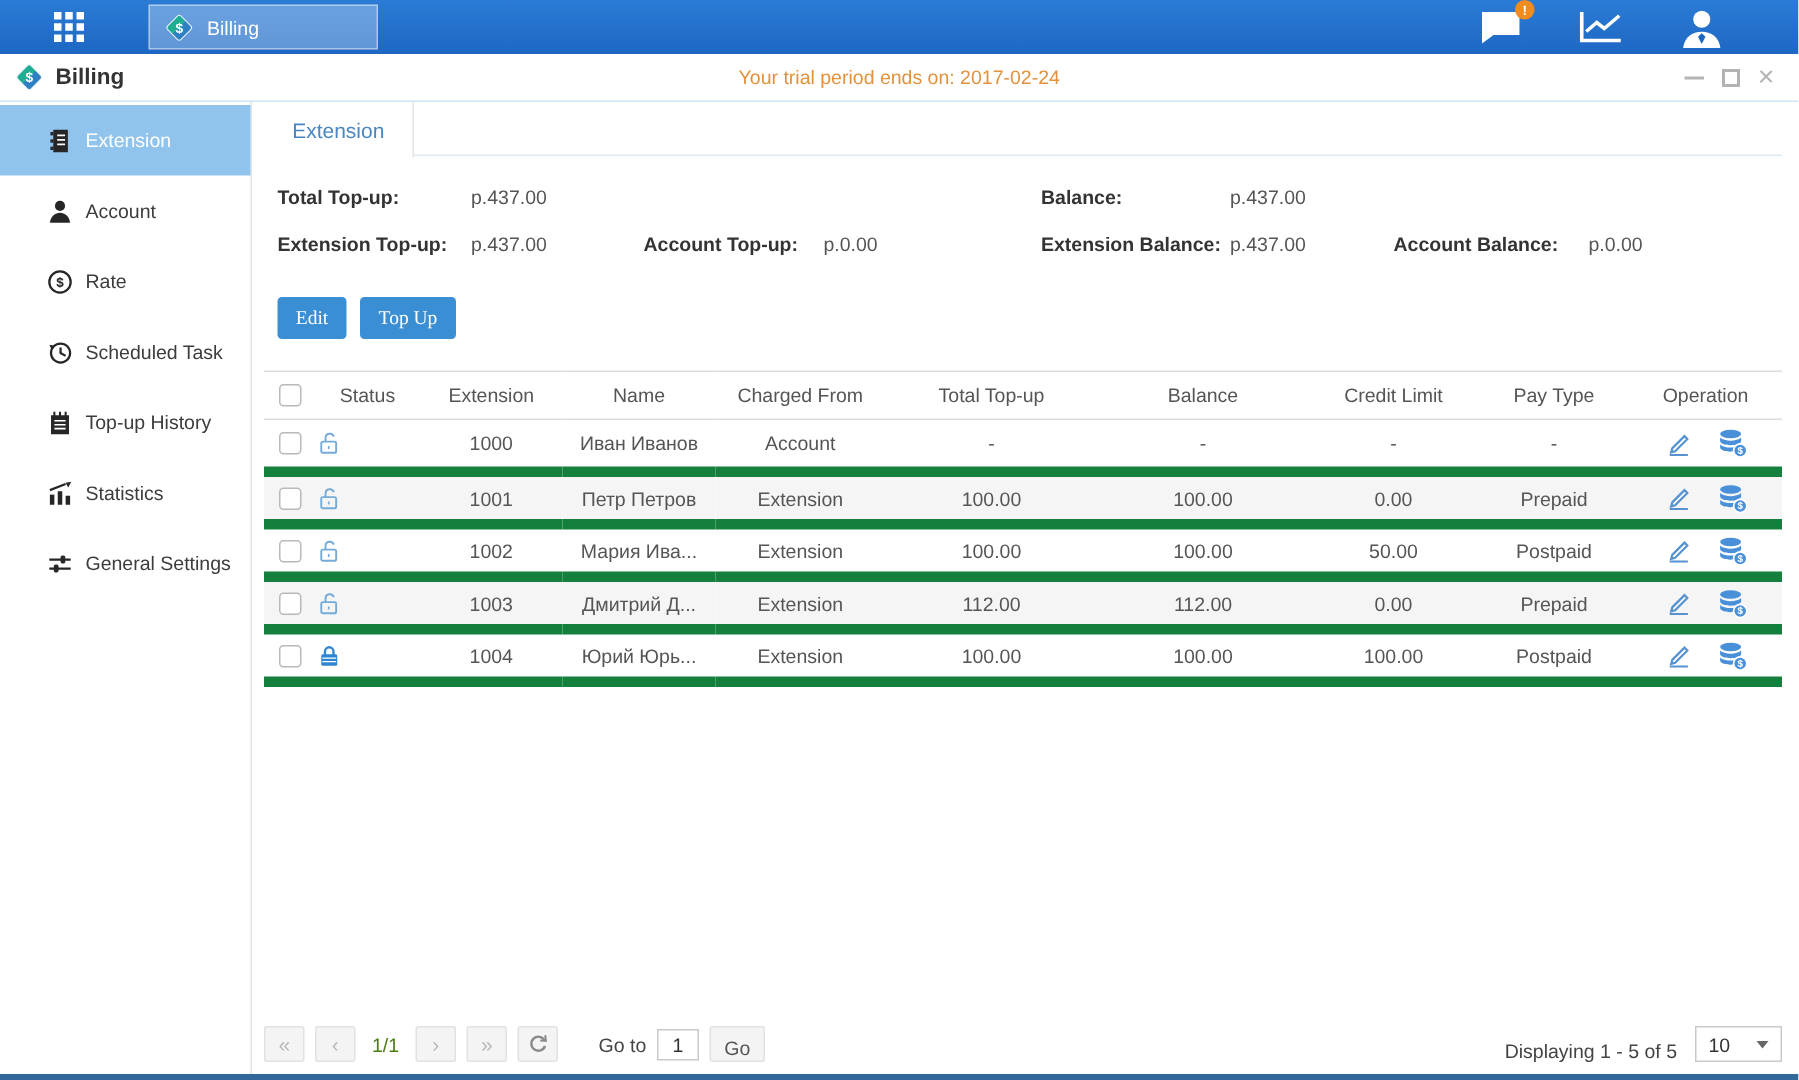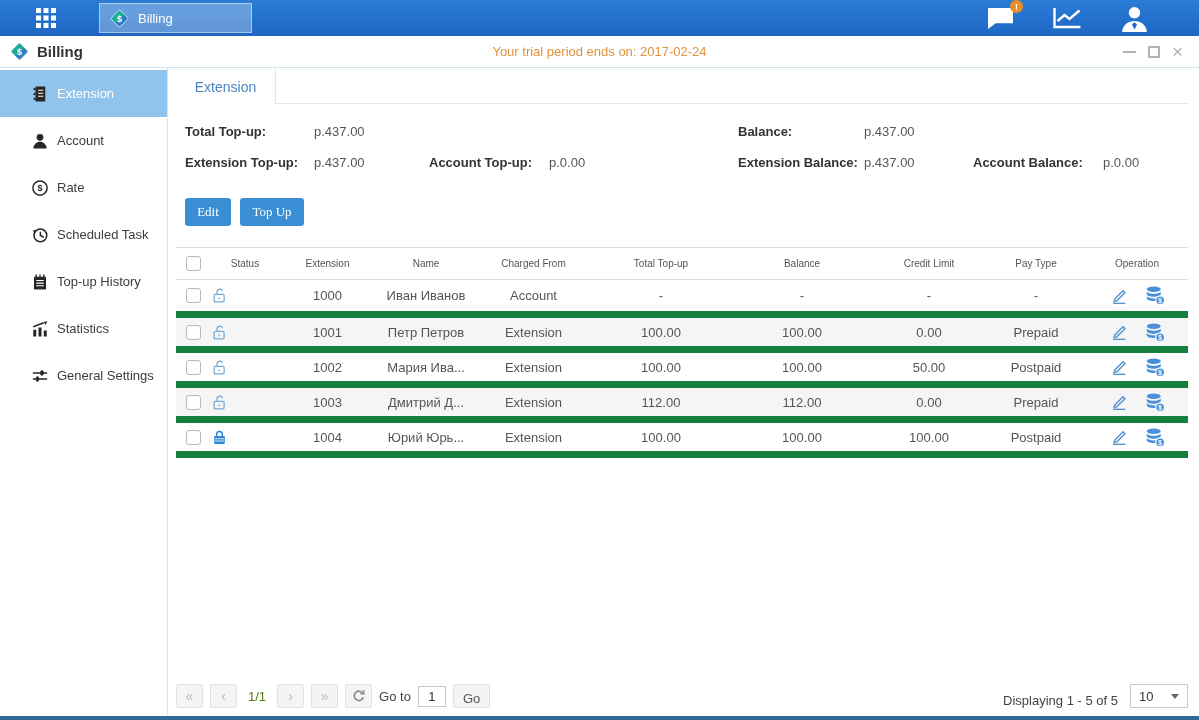--- a/index.html
+++ b/index.html
@@ -42,53 +42,53 @@
   .main{ position:relative; width:1031px; padding:0 11px 0 8px; }
   
   .tabbar{ position:relative; height:36px; border-bottom:1px solid #dce9f4; }
   .tab{ position:absolute; left:0; top:0; height:37px; width:100px; background:#fff;
     border-right:1px solid #e4e4e4; display:flex; align-items:center; justify-content:center;
     color:var(--tab-text-blue); font-size:14px; cursor:pointer; }
   
   .stats{ margin:12px 0 0 9px; }
   .srow{ display:flex; height:31px; align-items:center; }
   .grp-l{ display:flex; width:509px; }
-  .grp-r{ display:flex;margin-left:44px; }
+  .grp-r{ display:flex; }
   .pair{ display:flex; }
   .lab{ font-weight:bold; color:#333; }
   .val{ color:#555; }
   .lw1{ width:129px; } .vw1{ width:115px; } .lw2{ width:120px; }
   .rl1{ width:126px; } .rv1{ width:109px; } .rl2{ width:130px; }
   
   .btn-row{ margin:20px 0 0 9px; display:flex; gap:9px; }
   .btn{ background:var(--accent-blue); color:#fff; border:none; border-radius:3px;
     font-size:13px; height:28px; cursor:pointer; font-family:Liberation Serif, serif; }
   .btn-edit{ width:46px; } .btn-topup{ width:64px; }
   
   table{ border-collapse:collapse; width:100%; margin-top:21px; table-layout:fixed; }
   thead th{ border-top:1px solid #dcdcdc; border-bottom:1px solid #dcdcdc; height:32px;
-    font-weight:normal; color:#555; font-size:10px; text-align:center; }
+    font-weight:normal; color:#555; font-size:13px; text-align:center; }
   tbody tr{ border-bottom:7px solid #15803d; }
   tbody tr:nth-child(even){ background:#f5f5f5; }
   td{ height:35px; text-align:center; font-size:13px; color:#555; }
   .checkbox{ width:15px; height:15px; border:1px solid #b9b9b9; border-radius:3px;
     background:#fff; margin:0 auto; cursor:pointer; }
   .lock-open{ color:var(--lock-open-blue); } .lock-closed{ color:var(--lock-closed-blue); }
   .c-op .i{ display:inline-flex; cursor:pointer; vertical-align:middle; }
   .op-edit{ color:#5592d0; margin-right:16px; } .op-topup{ color:#4a90d9; }
   
   .footer{ position:absolute; left:8px; right:11px; bottom:8px;
     display:flex; align-items:center; justify-content:space-between; }
   .pg-left{ display:flex; align-items:center; gap:7px; }
   .pg-btn{ min-width:27px; height:24px; background:#f4f4f4; border:1px solid #e2e2e2;
     border-radius:2px; color:#b9b9b9; font-size:14px; display:flex; align-items:center;
     justify-content:center; padding:0; cursor:pointer; font-family:inherit; }
   .pg-ind{ color:#4d7c0f; margin:0 4px; }
   .pg-refresh{ color:#8a8a8a; }
-  .goto-label{ color:#444; margin-left:0; }
+  .goto-label{ color:#444; margin-left:20px; }
   .goto-input{ width:28px; height:21px; border:1px solid #c9c9c9; text-align:center;
     font-size:13px; color:#333; font-family:inherit; }
   .go-btn{ height:24px; padding:6px 9px; background:#f4f4f4; border:1px solid #e2e2e2;
     border-radius:2px; color:#555; font-size:13px; cursor:pointer; font-family:inherit; }
   .pg-right{ display:flex; align-items:flex-end; gap:12px; color:#444; }
   .page-size{ width:58px; height:24px; border:1px solid #c9c9c9; background:#fff;
     display:flex; align-items:center; justify-content:space-between; padding:0 8px;
     color:#333; cursor:pointer; }
   .tri{ width:0; height:0; border-left:4.5px solid transparent;
     border-right:4.5px solid transparent; border-top:5px solid #666; }

